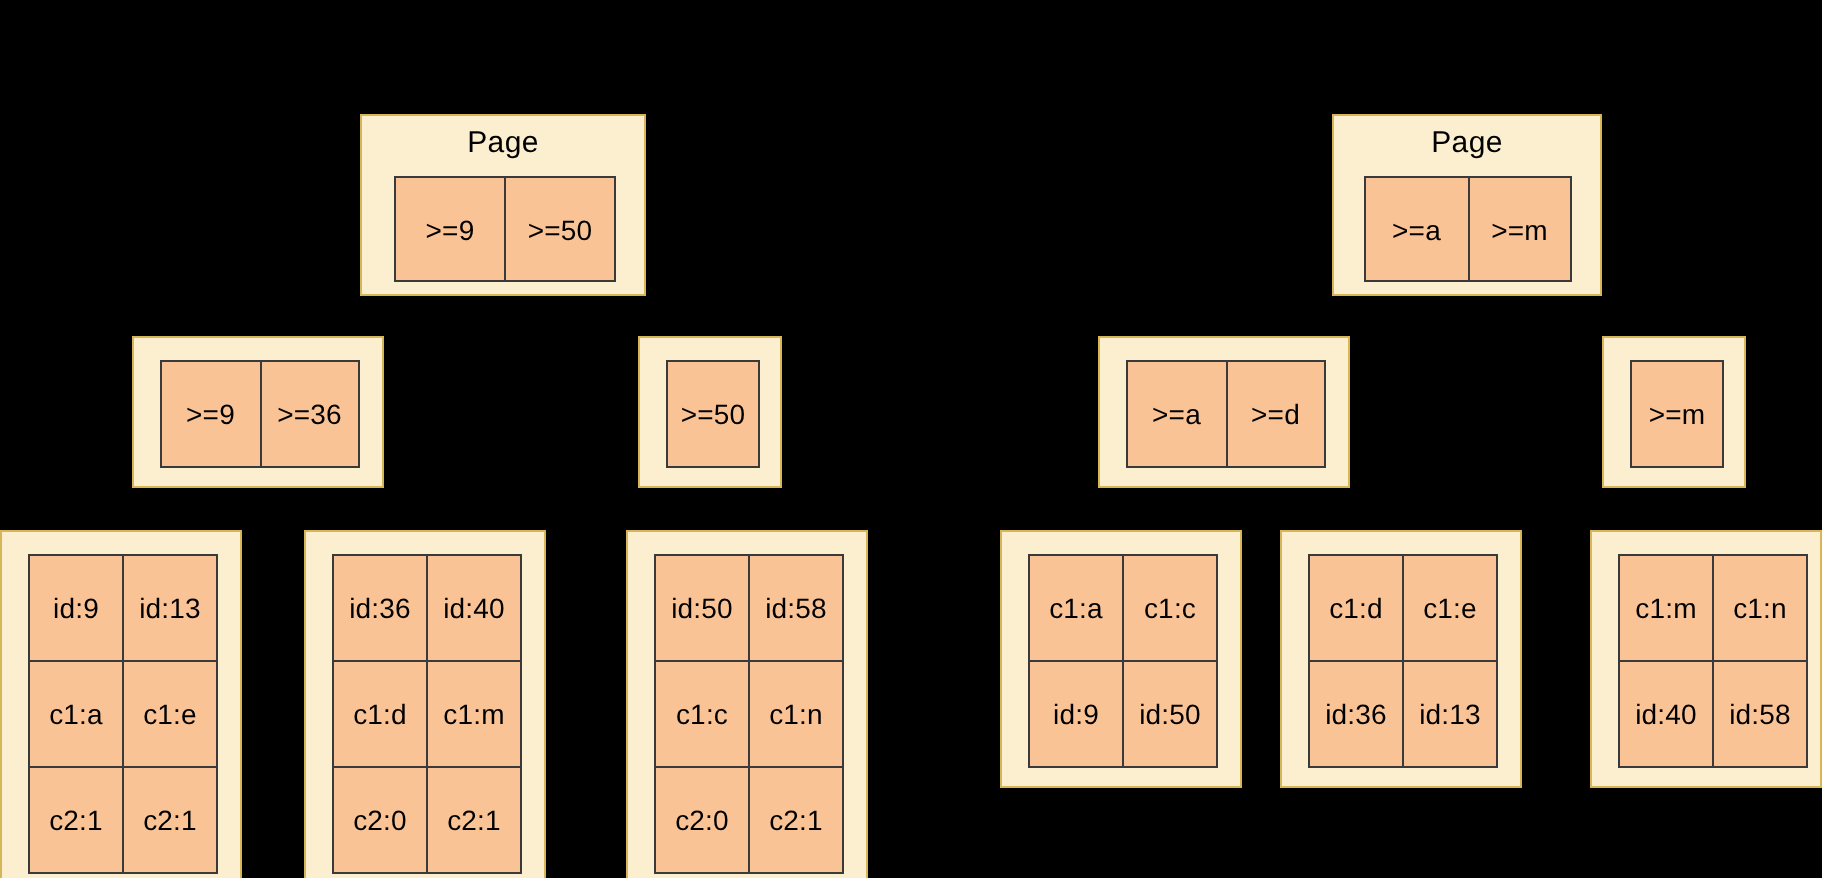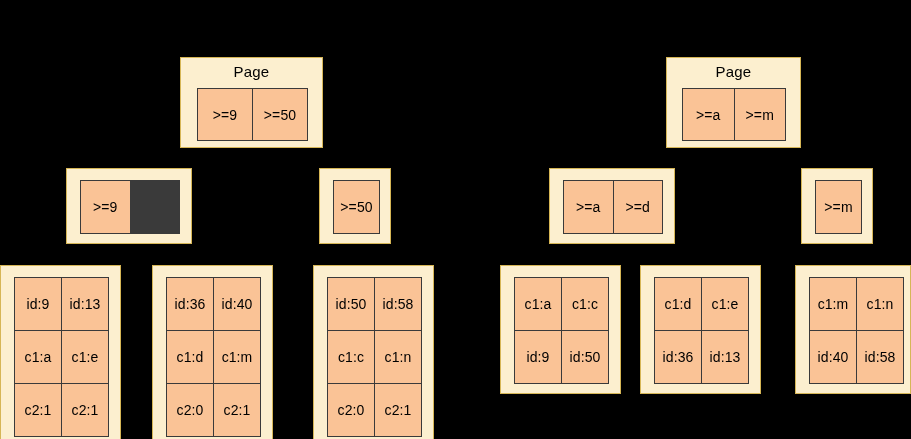--- a/index.html
+++ b/index.html
@@ -84,20 +84,21 @@
     <div class="node-title">Page</div>
     <div class="cells" style="left:16px;top:30px;width:111px;height:53px;grid-template-columns:1fr 1fr;">
       <div class="cell">&gt;=9</div>
       <div class="cell">&gt;=50</div>
     </div>
   </div>
 
   <div class="node" style="left:66px;top:168px;width:126px;height:76px;">
     <div class="cells" style="left:13px;top:11px;width:100px;height:54px;grid-template-columns:1fr 1fr;">
       <div class="cell">&gt;=9</div>
+      <div class="cell">&gt;=36</div>
     </div>
   </div>
 
   <div class="node" style="left:319px;top:168px;width:72px;height:76px;">
     <div class="cells" style="left:13px;top:11px;width:47px;height:54px;grid-template-columns:1fr;">
       <div class="cell">&gt;=50</div>
     </div>
   </div>
 
   <div class="node" style="left:0px;top:265px;width:121px;height:182px;">

